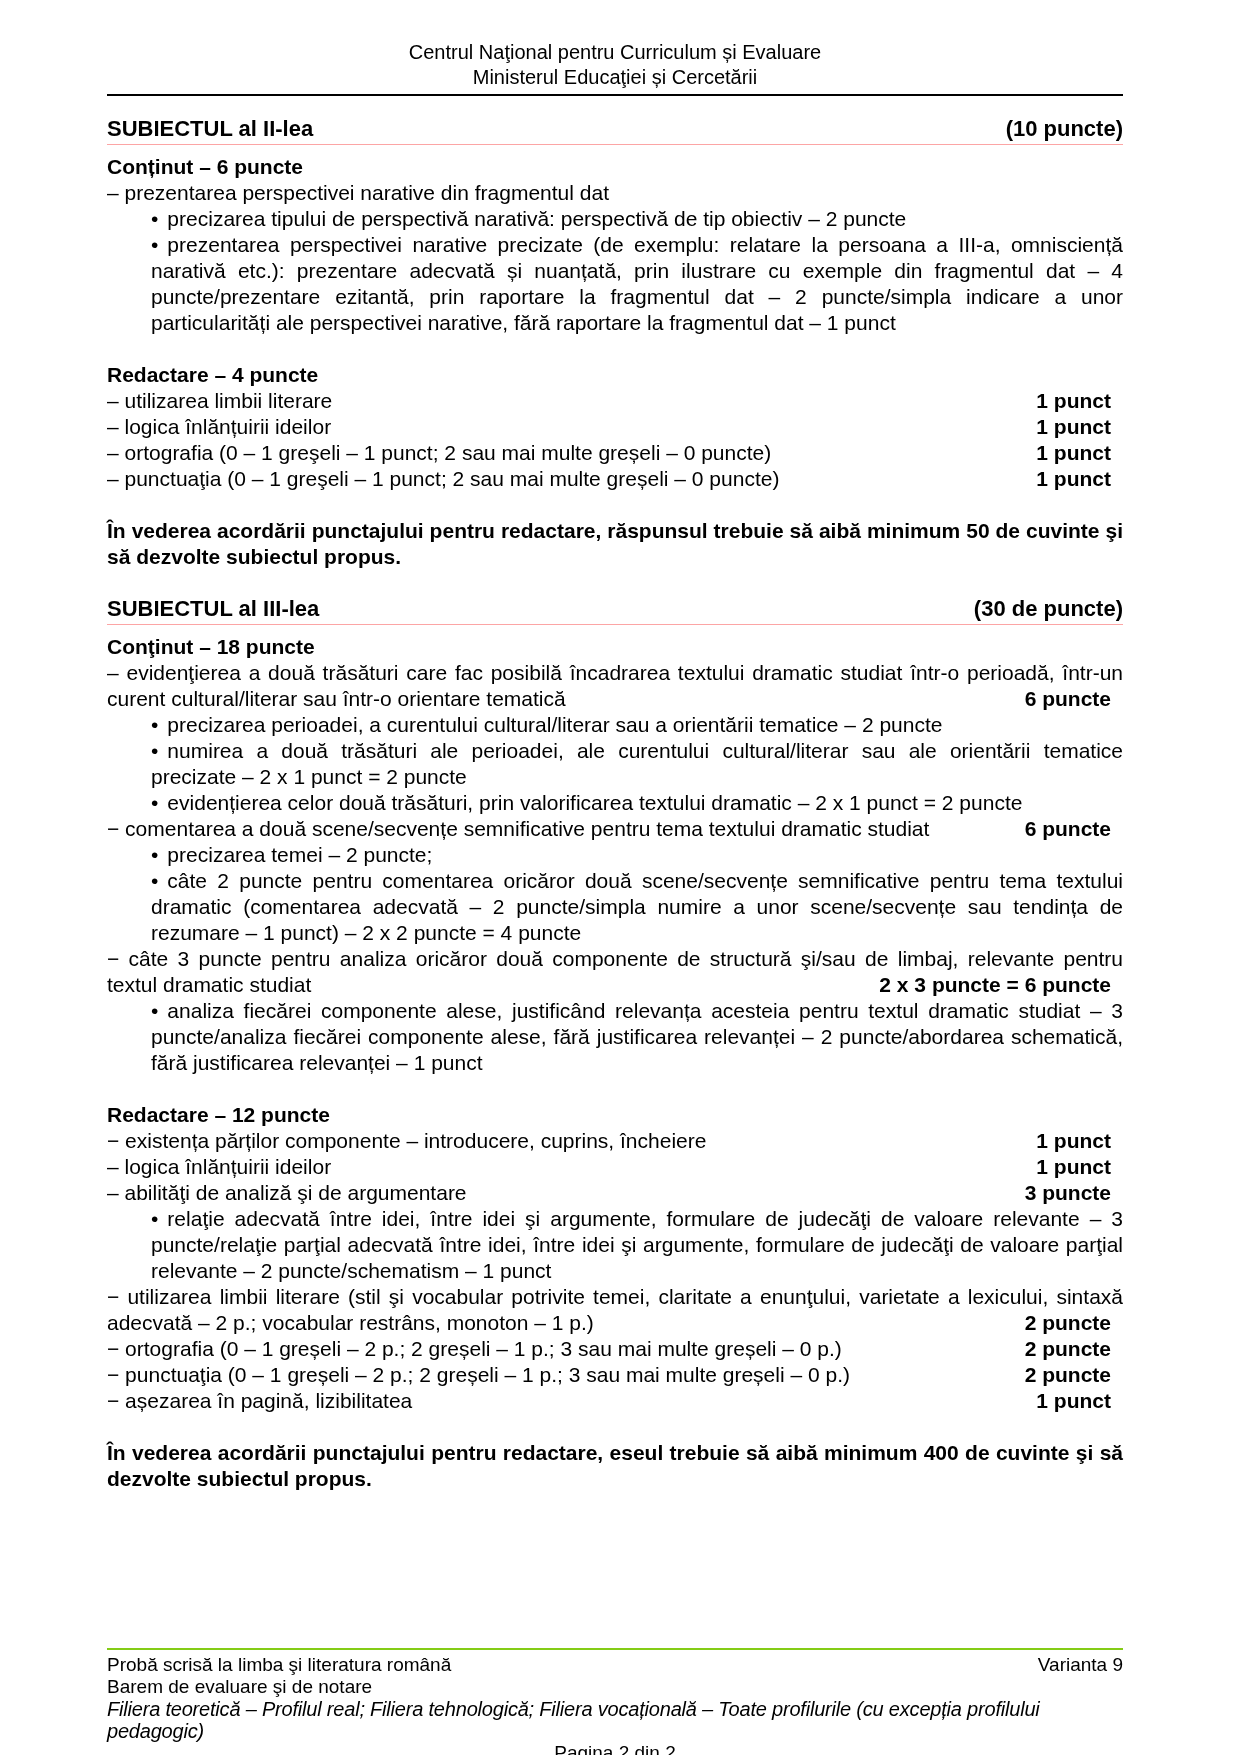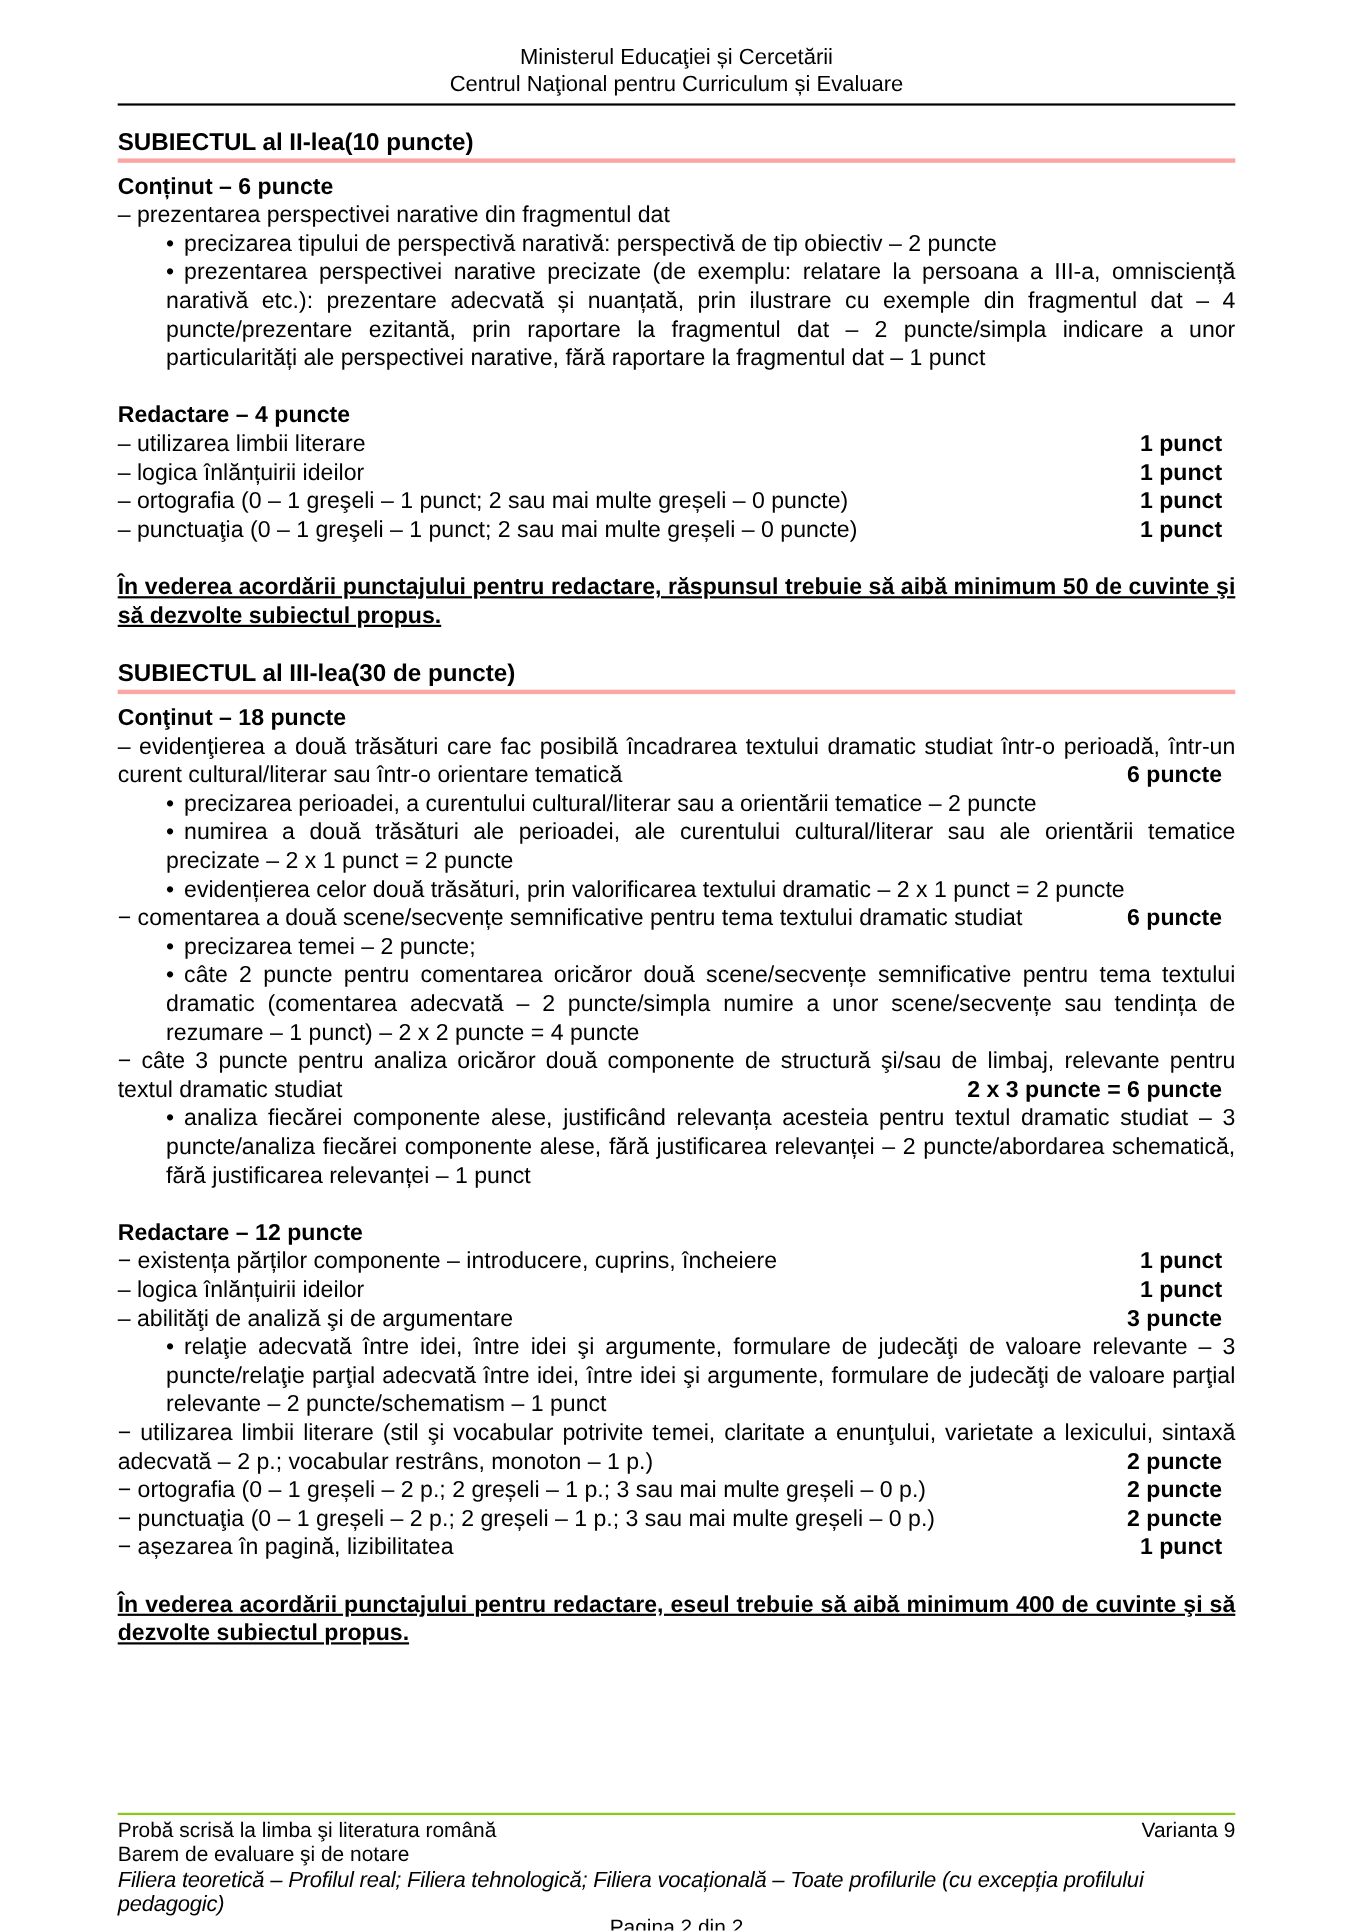--- a/index.html
+++ b/index.html
@@ -14,54 +14,54 @@
   
   .doc-header {
     text-align:center; font-size:20px; line-height:25px;
     border-bottom:2px solid #000; padding-bottom:4px;
   }
 
   
   .doc-body { padding-top:20px; font-size:21px; line-height:26px; }
 
   .b-heading {
-    display:flex; align-items:flex-end;
+    display:flex; justify-content:space-between; align-items:flex-end;
     font-weight:bold; font-size:22px; line-height:26px;
-    border-bottom:4px solid #fca5a5; padding-bottom:2px; margin-bottom:9px;
+    border-bottom:1px solid #fca5a5; padding-bottom:2px; margin-bottom:9px;gap:44px;
   }
   .b-subhead { font-weight:bold; }
   .b-para { text-align:left; }
   .b-bullet { padding-left:44px; text-align:justify; }
   .b-bullet .glyph { margin-right:9px; }
   .b-scored { position:relative; }
   .b-scored.j { text-align:justify; }
   .b-scored .score {
     position:absolute; right:12px; bottom:0; font-weight:bold; background:#fff;
   }
-  .b-note { font-weight:bold; text-align:justify;text-decoration:underline; }
+  .b-note { font-weight:bold; text-align:justify; }
   .b-spacer { height:26px; }
 
   
   .doc-footer {
     position:absolute; left:107px; right:118px; top:1648px;
     border-top:2px solid #84cc16; padding-top:4px;
     font-size:19px; line-height:22px;
   }
   .f-row { display:flex; justify-content:space-between; }
   .f-filiera { font-style:italic; font-size:20px; letter-spacing:-0.2px; }
   .f-center { text-align:center; }
 </style>
 </head>
 <body>
 
 <div class="page">
 
   <header class="doc-header">
+    <div>Centrul Naţional pentru Curriculum și Evaluare</div>
     <div>Ministerul Educaţiei și Cercetării</div>
-    <div>Centrul Naţional pentru Curriculum și Evaluare</div>
   </header>
 
   <main class="doc-body" id="doc-body">
       <div class="b-heading">
         <span>SUBIECTUL al II-lea</span>
         <span>(10 puncte)</span>
       </div>
       <div class="b-subhead">Conținut – 6 puncte</div>
       <div class="b-para">– prezentarea perspectivei narative din fragmentul dat</div>
       <div class="b-bullet"><span class="glyph">•</span><span>precizarea tipului de perspectivă narativă: perspectivă de tip obiectiv – 2 puncte</span></div>

